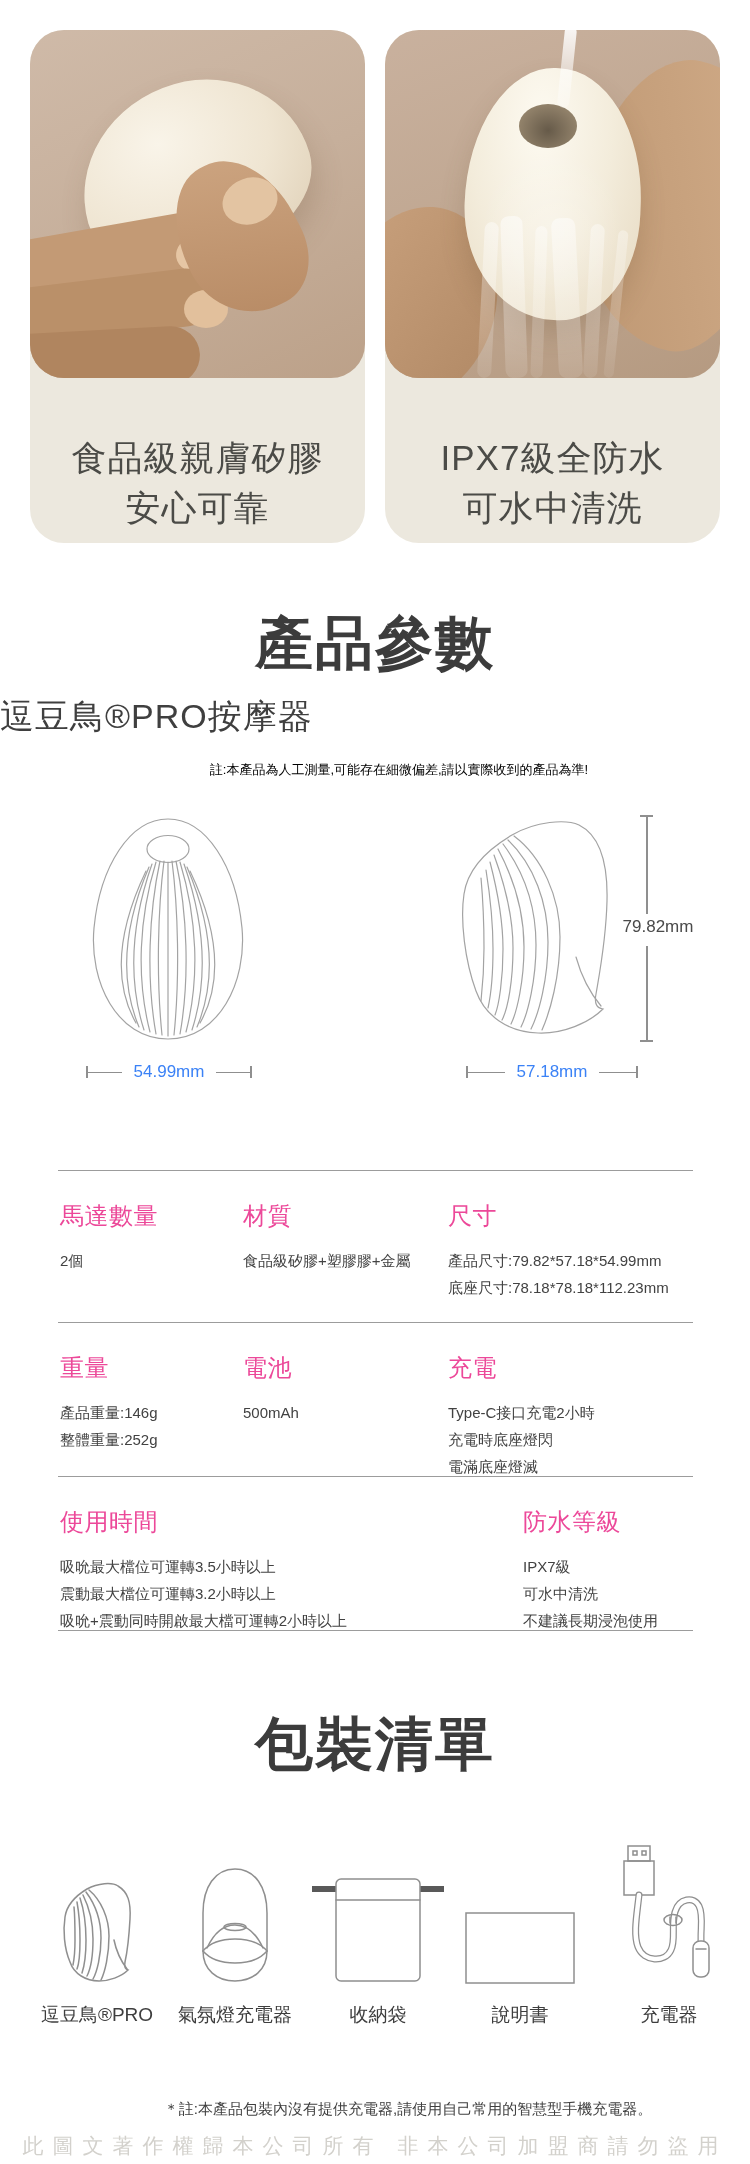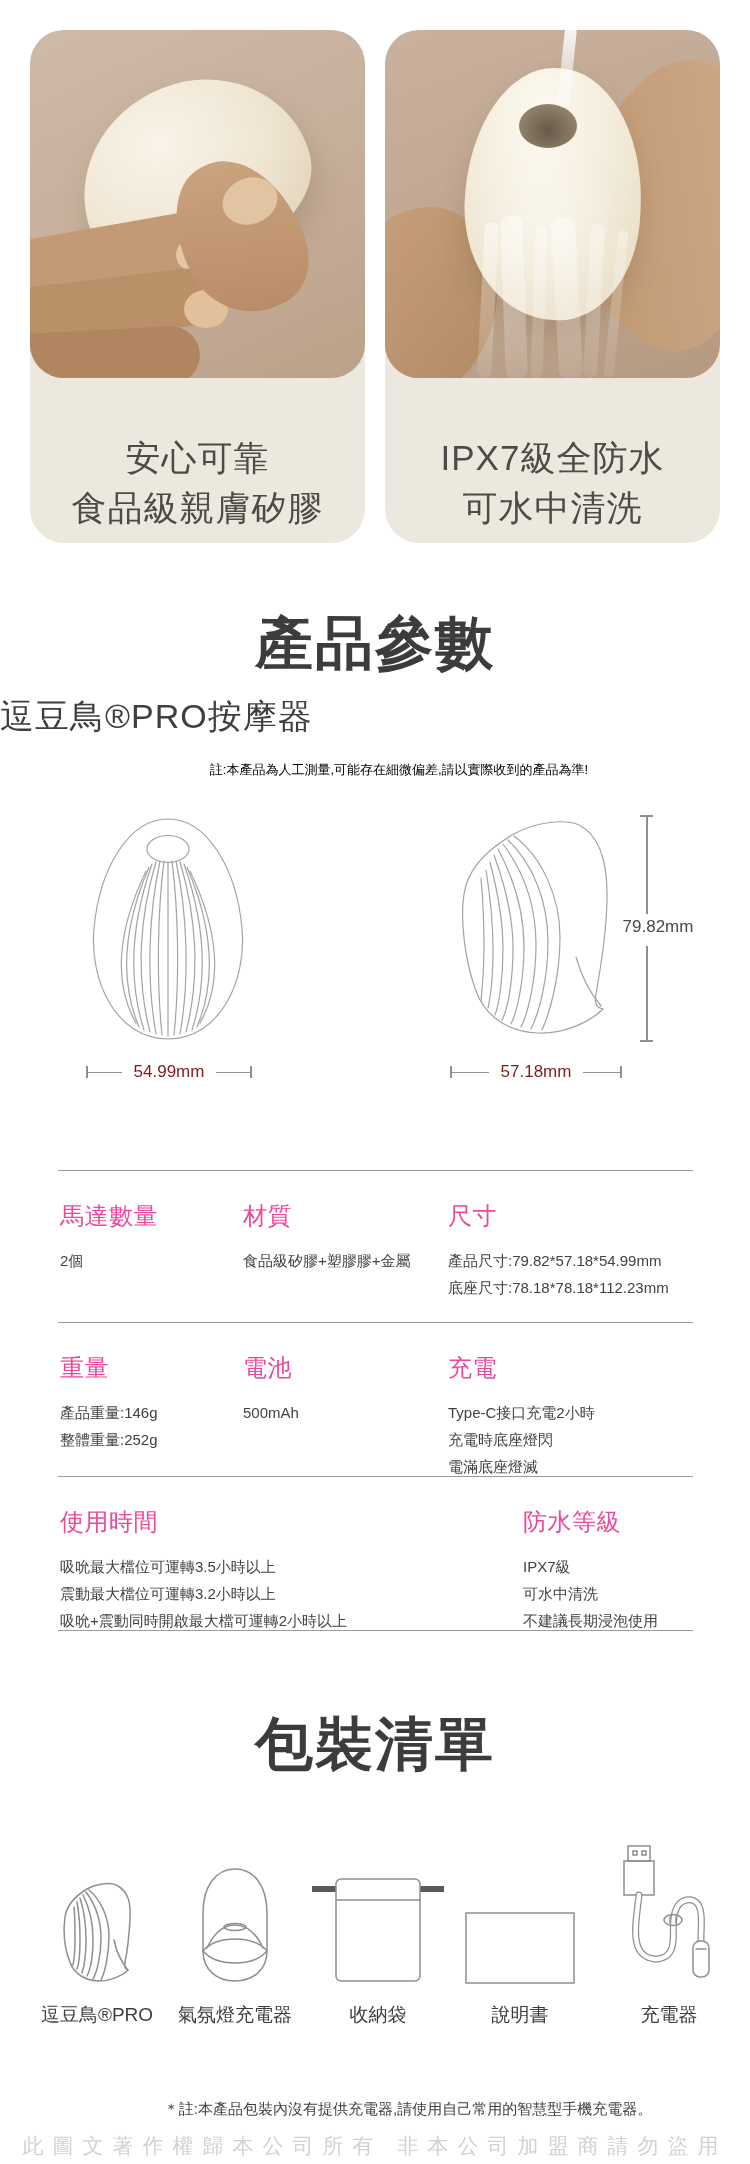--- a/index.html
+++ b/index.html
@@ -58,26 +58,26 @@
   #specs-title{top:605px}
   #package-title{top:1706px}
   .subtitle{position:absolute;top:694px;width:750px;font-size:34px;color:#3f3f3f;letter-spacing:1px;}
   .note{position:absolute;top:761px;width:750px;text-align:center;font-size:13px;color:#000000;padding-left:24px;}
 
   
   .draw{position:absolute;}
   .draw path,.draw ellipse,.draw line{fill:none;stroke:#a3a3a3;stroke-width:1.2;stroke-linecap:round;}
   #draw-front{left:86px;top:816px;}
   #draw-side{left:450px;top:815px;}
-  .dim-h{position:absolute;top:1062px;height:20px;display:flex;align-items:center;color:#7f1d1d;font-size:17px;}
+  .dim-h{position:absolute;top:1062px;height:20px;display:flex;align-items:center;color:#3b82f6;font-size:17px;}
   .dim-h .tick{width:2px;height:12px;background:#8f8f8f;}
   .dim-h .seg{flex:1;height:0;border-top:1.5px solid #8f8f8f;}
   .dim-h .lab{margin:0 12px;white-space:nowrap;}
   #dim-front{left:86px;width:166px;}
-  #dim-side{left:450px;width:172px;}
+  #dim-side{left:466px;width:172px;}
   .vdim-cap{position:absolute;left:640px;width:13px;height:2px;background:#8f8f8f;}
   .vdim-seg{position:absolute;left:646px;width:1.5px;background:#8f8f8f;}
   .vdim-label{position:absolute;left:608px;top:917px;width:100px;text-align:center;font-size:17px;color:#4a4a4a;}
 
   
   .divider{position:absolute;left:58px;width:635px;height:1px;background:#9c9c9c;}
   .cell{position:absolute;}
   .cell h3{margin:0;font-size:24px;font-weight:400;color:#ec4899;letter-spacing:.5px;}
   .cell .vals{margin-top:15px;font-size:15px;line-height:27px;color:#424242;}
 
@@ -107,22 +107,22 @@
       <div class="shape p1-product"></div>
       <div class="shape p1-f1"></div>
       <div class="shape p1-n1"></div>
       <div class="shape p1-f2"></div>
       <div class="shape p1-n2"></div>
       <div class="shape p1-f3"></div>
       <div class="shape p1-thumb"></div>
       <div class="shape p1-tnail"></div>
     </div>
     <div class="caption">
+      <div>食品級親膚矽膠</div>
       <div>安心可靠</div>
-      <div>食品級親膚矽膠</div>
     </div>
   </div>
 
   <div class="card right">
     <div class="photo photo2">
       <div class="bg"></div>
       <div class="shape p2-handR"></div>
       <div class="shape p2-handL"></div>
       <div class="shape p2-product"></div>
       <div class="shape p2-hole"></div>

